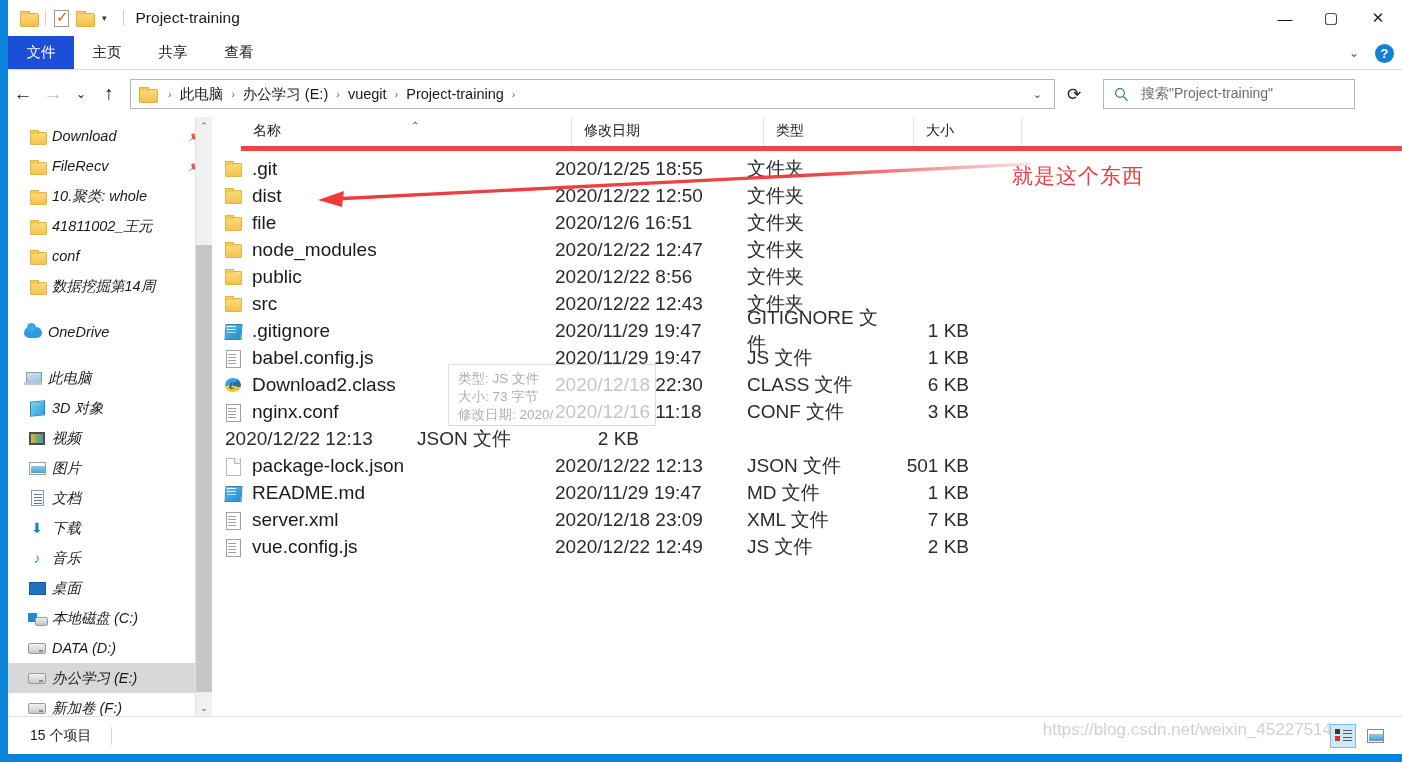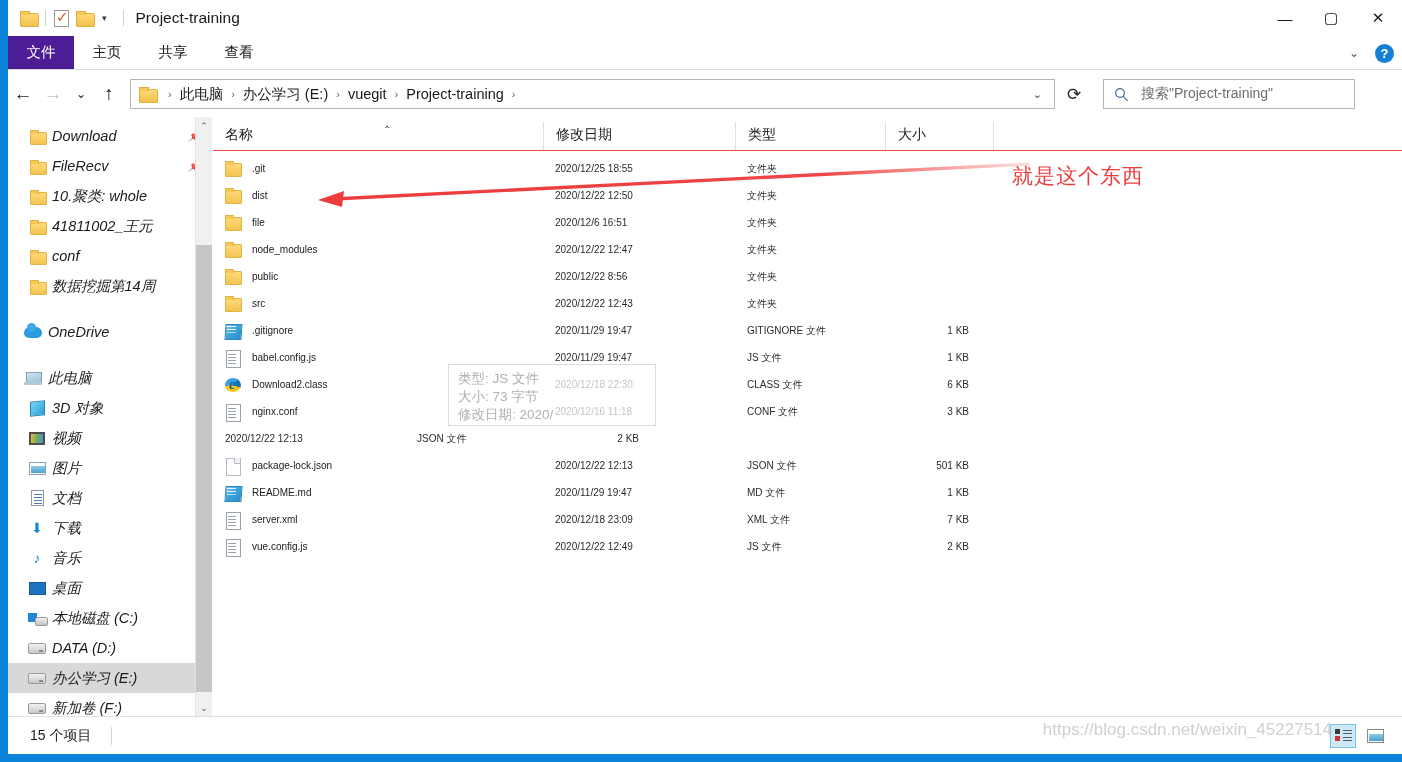--- a/index.html
+++ b/index.html
@@ -70,21 +70,21 @@
     position: absolute; left: 0; top: 36px; right: 0; height: 34px;
     background: #ffffff;
     border-bottom: 1px solid #dcdcdc;
     display: flex; align-items: stretch;
   }
   .rtab {
     display: flex; align-items: center; justify-content: center;
     padding: 0 18px; font-size: 14.5px; color: #1a1a1a; cursor: default;
     min-width: 66px;
   }
-  .rtab.active { background: #4c1d95; color: #ffffff; }
+  .rtab.active { background: #1d4ed8; color: #ffffff; }
   .ribbon-right {
     position: absolute; right: 8px; top: 0; height: 34px;
     display: flex; align-items: center; gap: 10px;
   }
   .chev-collapse { font-size: 12px; color: #555; padding: 0 6px; }
   .help-btn {
     width: 19px; height: 19px; border-radius: 50%;
     background: #1281d4; color: #fff; font-size: 13px; font-weight: bold;
     display: flex; align-items: center; justify-content: center;
   }
@@ -196,41 +196,41 @@
   .navscroll .sb-arrow.bottom { position: absolute; bottom: 0; left: 0; right: 0; }
   .navscroll .sb-thumb {
     position: absolute; left: 0; right: 0; top: 128px; height: 447px;
     background: #c6c6c6;
   }
 
   
   .filepane { flex: 1; position: relative; background: #ffffff; overflow: hidden; }
   .colhead {
     height: 34px; display: flex; align-items: flex-end;
-    border-bottom: 1px solid #ef4444; position: relative;
+    border-bottom: 5px solid #ef4444; position: relative; margin-left: 28px;
   }
   .col {
     font-size: 14px; color: #1a1a1a; padding-bottom: 6px; padding-left: 12px;
     position: relative; height: 28px; display: flex; align-items: flex-end;
   }
   .col + .col { border-left: 1px solid #e2e2e2; }
   .col-name { width: 330px; }
   .col-date { width: 192px; }
   .col-type { width: 150px; }
   .col-size { width: 108px; }
   .col-end { flex: 1; border-left: 1px solid #e2e2e2; height: 28px; }
   .sortmark {
     position: absolute; left: 170px; top: 3px;
     font-size: 10px; color: #4a4a4a; line-height: 1;
   }
 
   .rows { padding-top: 4px; }
   .row {
     height: 27px; display: flex; align-items: center;
-    font-size: 10px; color: #1a1a1a; cursor: default;
+    font-size: 19px; color: #1a1a1a; cursor: default;
   }
   .cell-name { width: 330px; display: flex; align-items: center; padding-left: 12px; }
   .cell-name .fname { margin-left: 11px; white-space: nowrap; }
   .cell-date { width: 192px; padding-left: 12px; color: #2b2b2b; }
   .cell-type { width: 150px; padding-left: 12px; color: #2b2b2b; }
   .cell-size { width: 108px; padding-right: 24px; text-align: right; color: #2b2b2b; }
 
   
   .fi { width: 16px; height: 18px; position: relative; flex: 0 0 16px; }
   .fi.folder::before {

